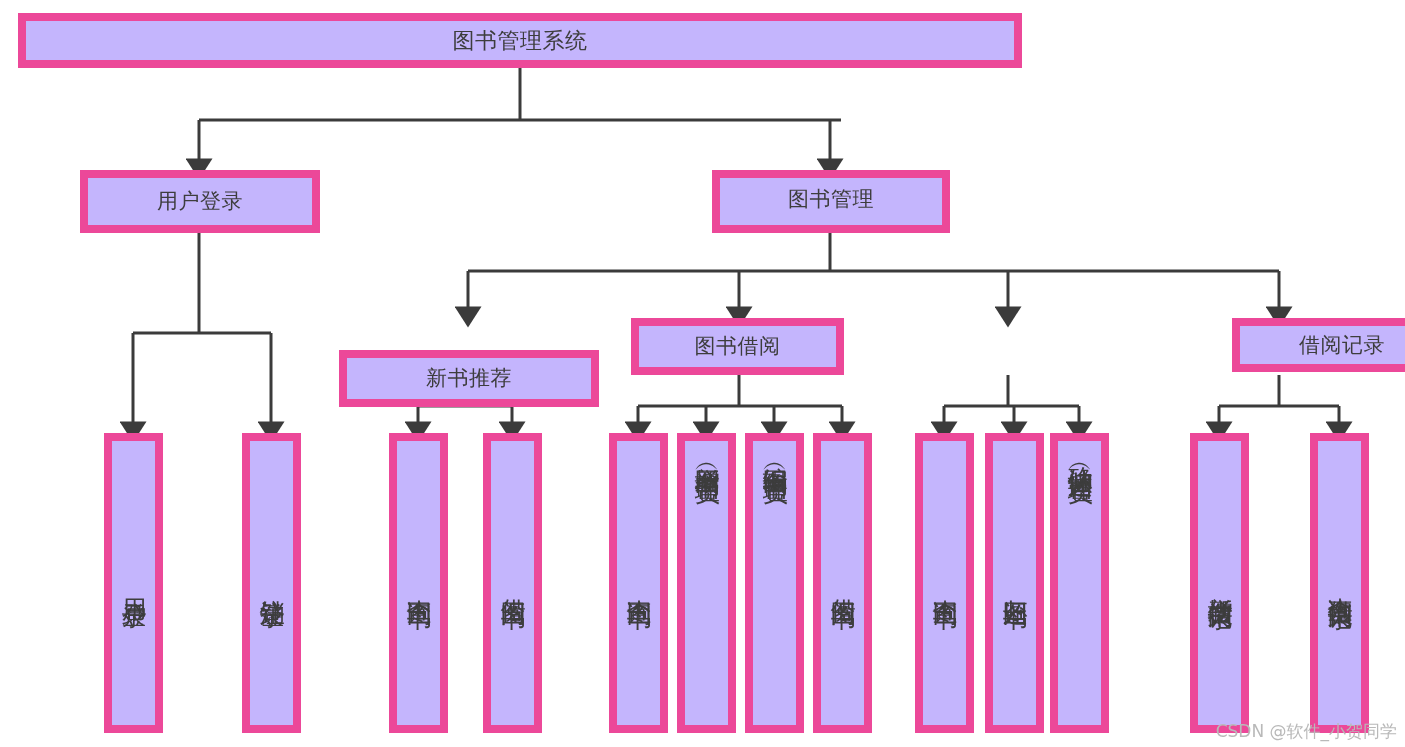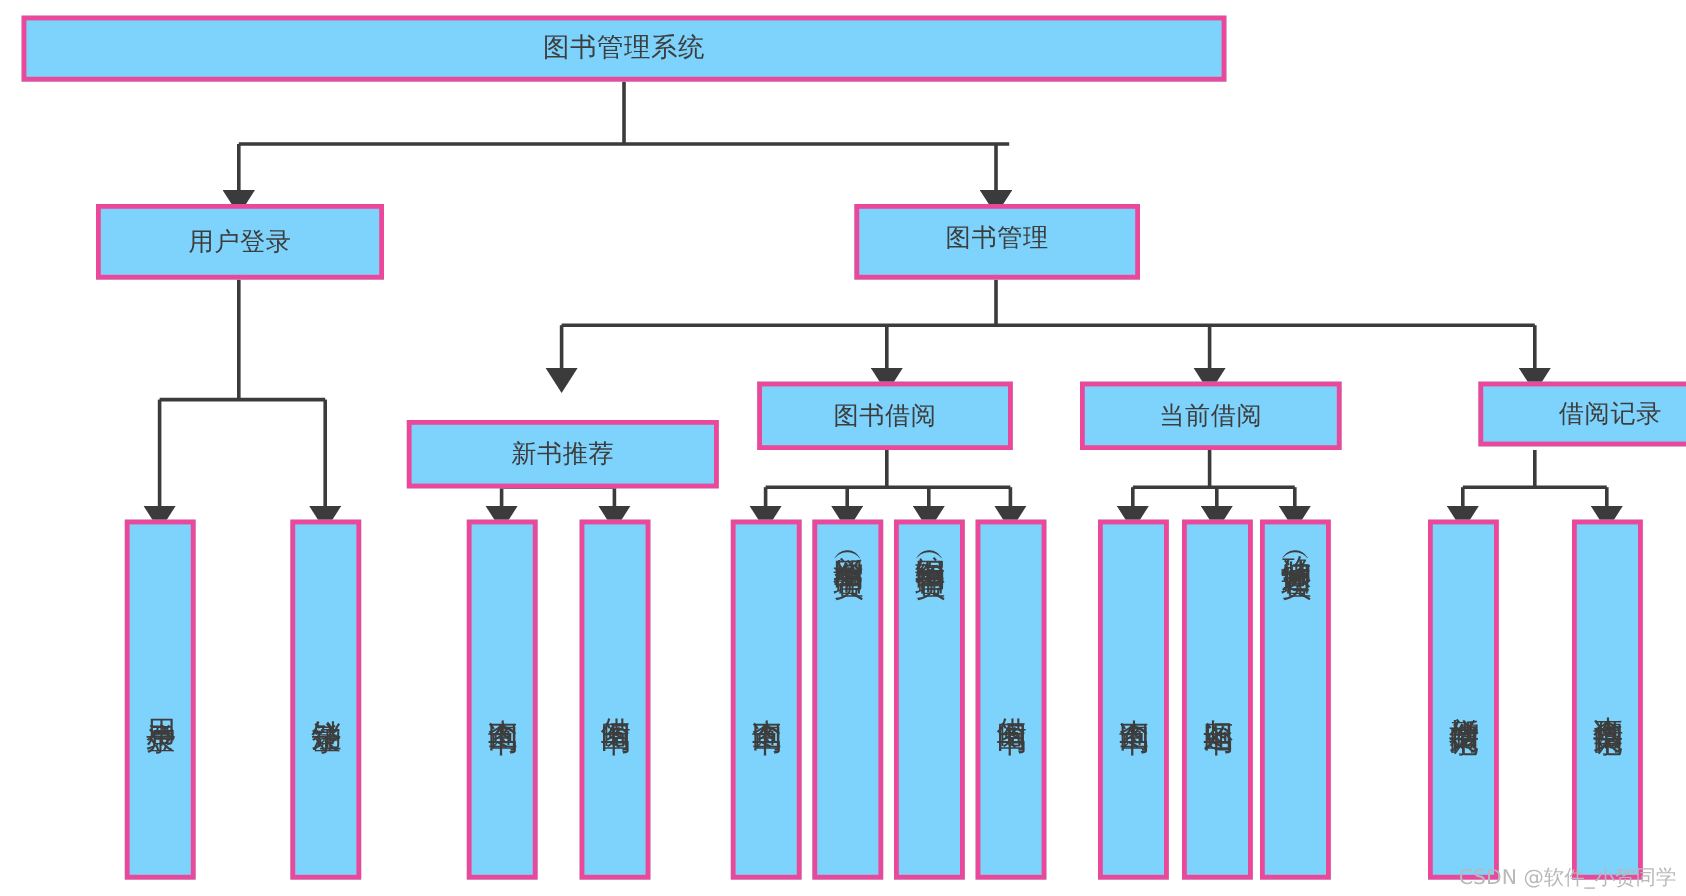--- a/index.html
+++ b/index.html
@@ -22,22 +22,22 @@
   #edge-layer {
     position: absolute;
     left: 0;
     top: 0;
     width: 1405px;
     height: 747px;
   }
   .node {
     position: absolute;
     box-sizing: border-box;
-    border: 4px solid #ec4899;
-    background: #7dd3fc;
+    border: 8px solid #ec4899;
+    background: #c4b5fd;
     display: flex;
     align-items: center;
     justify-content: center;
     color: #3d3d3d;
     z-index: 2;
   }
   .node-label {
     display: block;
     text-align: center;
     letter-spacing: 0.5px;
@@ -144,23 +144,20 @@
   <div class="node horizontal" style="left:712px; top:170px; width:238px; height:63px;font-family:Liberation Mono, monospace;">
     <span class="node-label">图书管理</span>
   </div>
 
   <div class="node horizontal" style="left:339px; top:318px; width:260px; height:57px;margin-top:32px;">
     <span class="node-label">新书推荐</span>
   </div>
   <div class="node horizontal" style="left:631px; top:318px; width:213px; height:57px;">
     <span class="node-label">图书借阅</span>
   </div>
-  <div class="node horizontal" style="left:900px; top:318px; width:218px; height:57px;">
-    <span class="node-label">当前借阅</span>
-  </div>
   <div class="node horizontal" style="left:1232px; top:318px; width:220px; height:54px;font-family:Liberation Serif, serif;">
     <span class="node-label">借阅记录</span>
   </div>
 
   <div class="node vertical centered" style="left:104px; top:433px; width:59px; height:300px;">
     <span class="node-label">用户登录</span>
   </div>
   <div class="node vertical centered" style="left:242px; top:433px; width:59px; height:300px;">
     <span class="node-label">注销登录</span>
   </div>

